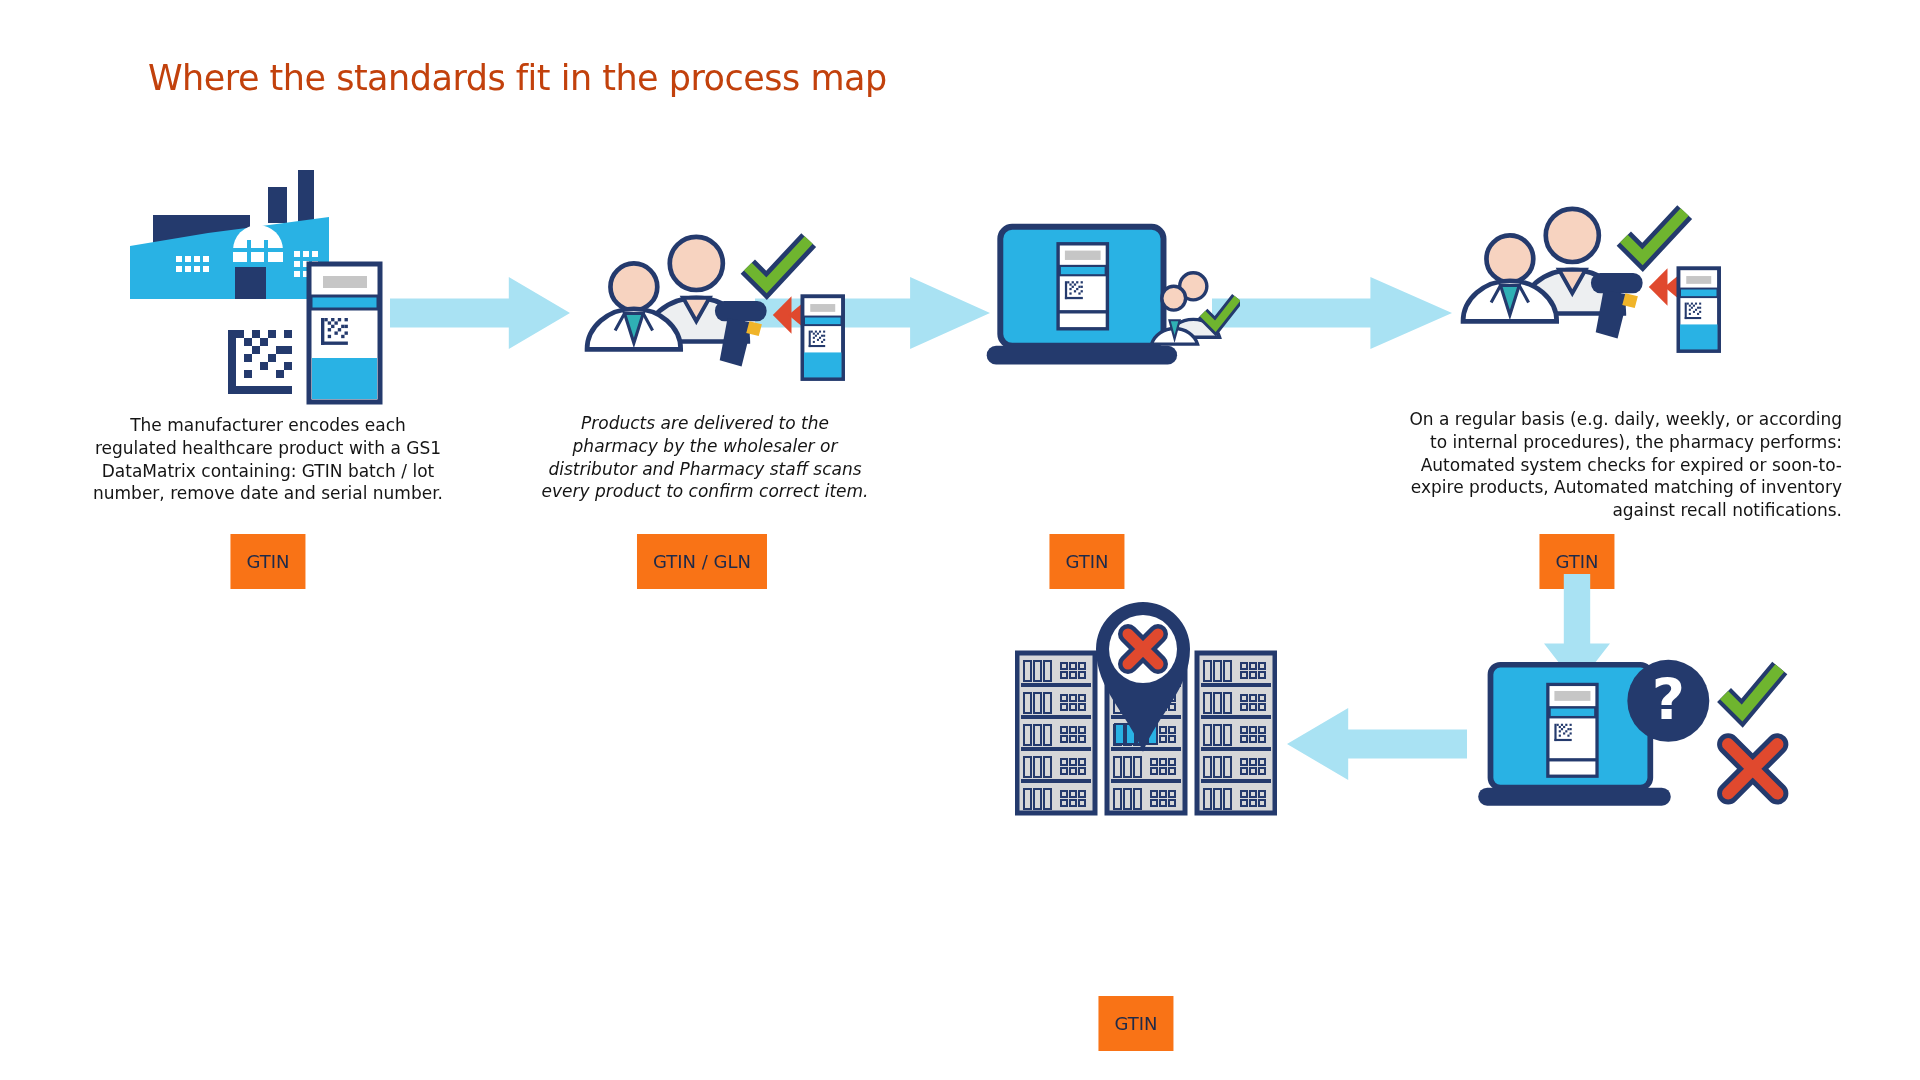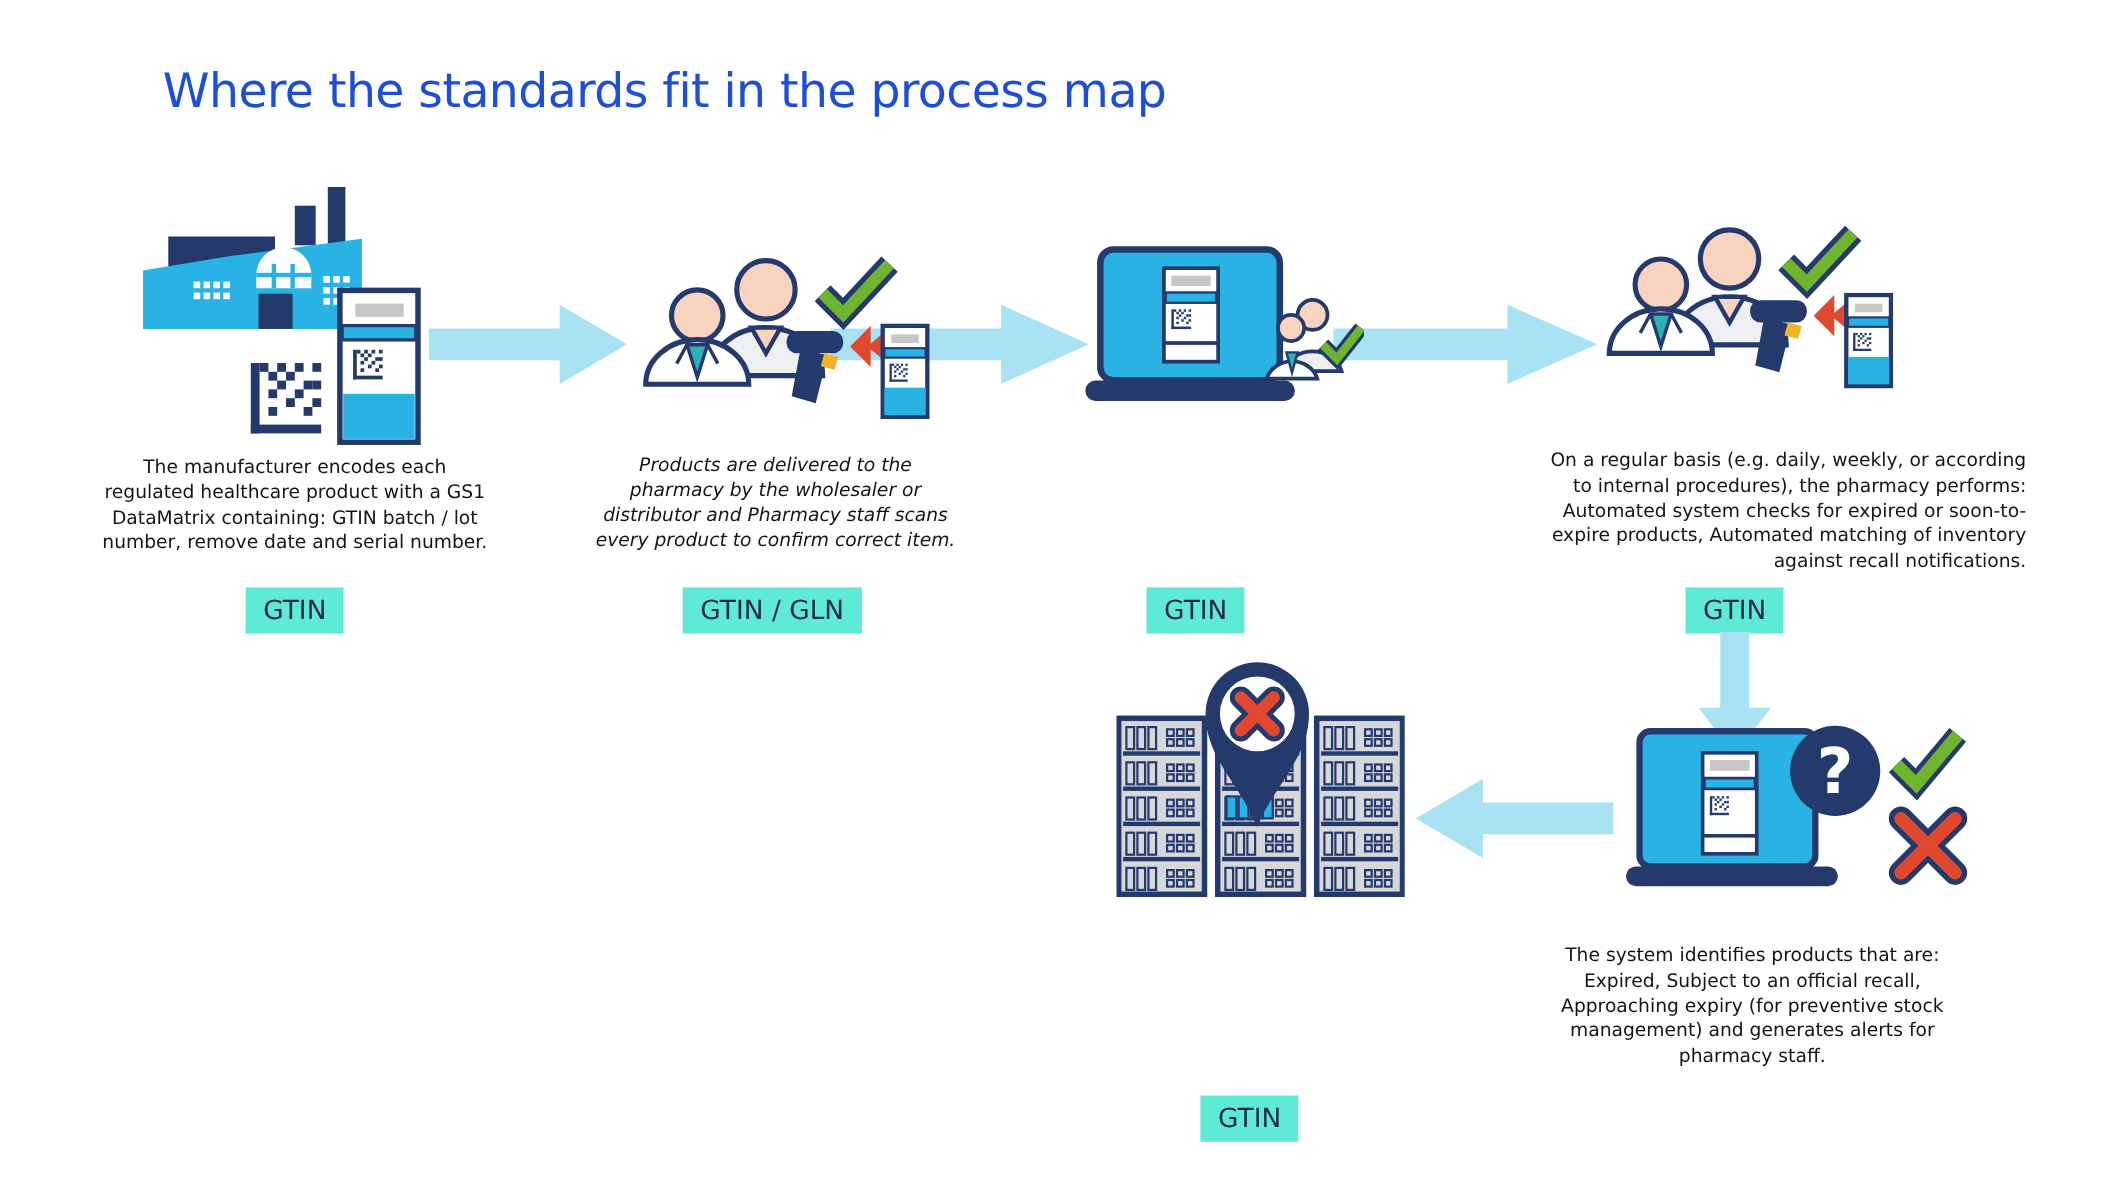--- a/index.html
+++ b/index.html
@@ -1,21 +1,21 @@
 <!DOCTYPE html>
 <html><head>
 <meta charset="utf-8">
 <style>
   html,body{margin:0;padding:0;background:#ffffff;}
   #canvas{position:relative;width:1920px;height:1080px;background:#ffffff;overflow:hidden;
           font-family:"DejaVu Sans","Liberation Sans",sans-serif;}
-  .title{position:absolute;left:148px;top:58px;font-size:43px;color:#1d4ed8;letter-spacing:-0.5px;}
+  .title{position:absolute;left:148px;top:58px;font-size:35px;color:#c2410c;letter-spacing:-0.5px;}
   .cap{position:absolute;text-align:center;font-size:17px;line-height:1.34;color:#141414;white-space:pre-line;}
-  .badge{position:absolute;transform:translateX(-50%);background:#5eead4;color:#1e2a4a;
-         font-size:24px;padding:7px 16px;white-space:nowrap;}
+  .badge{position:absolute;transform:translateX(-50%);background:#f97316;color:#1e2a4a;
+         font-size:18px;padding:17px 16px;white-space:nowrap;}
   .arrow{position:absolute;background:#a9e2f3;z-index:1;}
   .ar{clip-path:polygon(0 30%,66% 30%,66% 0,100% 50%,66% 100%,66% 70%,0 70%);}
   .ad{clip-path:polygon(30% 0,70% 0,70% 62%,100% 62%,50% 100%,0 62%,30% 62%);}
   .al{clip-path:polygon(100% 30%,34% 30%,34% 0,0 50%,34% 100%,34% 70%,100% 70%);}
   .icon{position:absolute;z-index:2;}
   svg{display:block;}
 </style>
 </head>
 <body>
 
@@ -253,25 +253,20 @@
 number, remove date and serial number.</div>
   <div class="cap" style="left:495px;top:412px;width:420px;font-style:italic;">Products are delivered to the
 pharmacy by the wholesaler or
 distributor and Pharmacy staff scans
 every product to confirm correct item.</div>
   <div class="cap" style="left:1312px;top:408px;width:530px;text-align:right;">On a regular basis (e.g. daily, weekly, or according
 to internal procedures), the pharmacy performs:
 Automated system checks for expired or soon-to-
 expire products, Automated matching of inventory
 against recall notifications.</div>
-  <div class="cap" style="left:1378px;top:858px;width:430px;">The system identifies products that are:
-Expired, Subject to an official recall,
-Approaching expiry (for preventive stock
-management) and generates alerts for
-pharmacy staff.</div>
 
   <div class="badge" style="left:268px;top:534px;">GTIN</div>
   <div class="badge" style="left:702px;top:534px;">GTIN / GLN</div>
   <div class="badge" style="left:1087px;top:534px;">GTIN</div>
   <div class="badge" style="left:1577px;top:534px;">GTIN</div>
   <div class="badge" style="left:1136px;top:996px;">GTIN</div>
 
 </div>
 
 </body></html>

